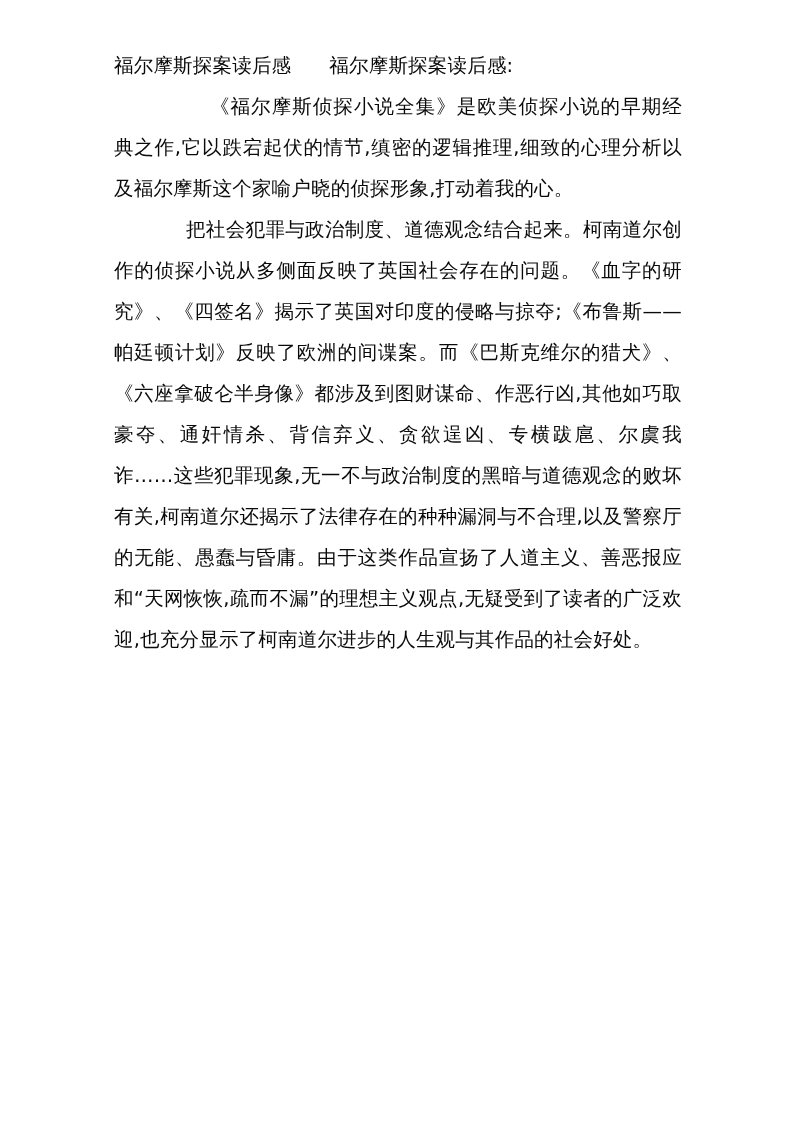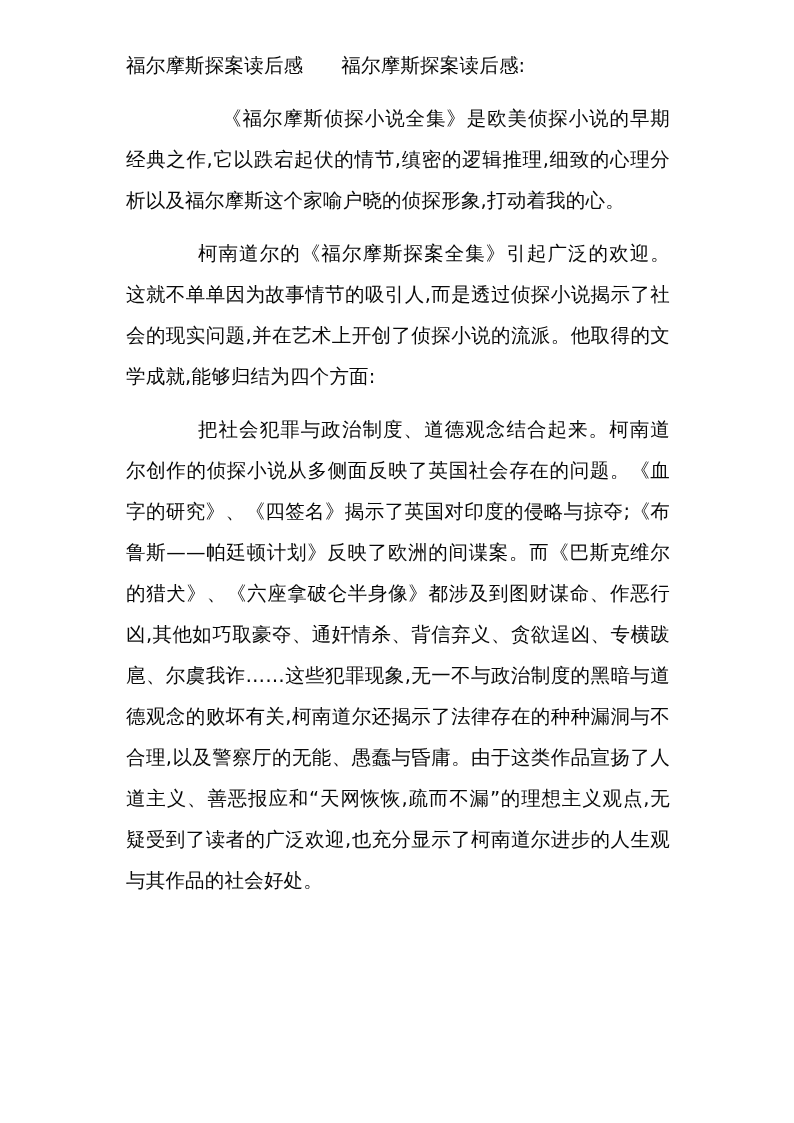--- a/index.html
+++ b/index.html
@@ -36,21 +36,21 @@
     text-align: center;
     font-family: "DejaVu Serif", "Liberation Serif", serif;
     font-weight: bold;
     font-size: 27px;
     line-height: 34px;
     letter-spacing: 0.5px;
     padding-top: 140px;
   }
 
   .para {
-    margin: 12px;
+    margin: 0;
     padding: 0;
     font-family: "DejaVu Sans", "Liberation Sans", sans-serif;
     font-size: 19.5px;
     line-height: 41px;
     text-align: justify;
     text-justify: inter-character;
     letter-spacing: 0.2px;
     color: #0a0a0a;
   }
 
@@ -74,18 +74,17 @@
 <body>
 
 <div class="page">
   <div class="content">
 
 
     <p class="para para-lead"><span>福尔摩斯探案读后感</span><span class="tab-gap"></span><span>福尔摩斯探案读后感:</span></p>
 
     <p class="para para-gap indent-4">《福尔摩斯侦探小说全集》是欧美侦探小说的早期经典之作,它以跌宕起伏的情节,缜密的逻辑推理,细致的心理分析以及福尔摩斯这个家喻户晓的侦探形象,打动着我的心。</p>
 
-    <p class="para para-gap indent-3">柯南道尔的《福尔摩斯探案全集》引起广泛的欢迎。这就不单单因为故事情节的吸引人,而是透过侦探小说揭示了社会的现实问题,并在艺术上开创了侦探小说的流派。他取得的文学成就,能够归结为四个方面:</p>
 
     <p class="para para-gap indent-3">把社会犯罪与政治制度、道德观念结合起来。柯南道尔创作的侦探小说从多侧面反映了英国社会存在的问题。《血字的研究》、《四签名》揭示了英国对印度的侵略与掠夺;《布鲁斯——帕廷顿计划》反映了欧洲的间谍案。而《巴斯克维尔的猎犬》、《六座拿破仑半身像》都涉及到图财谋命、作恶行凶,其他如巧取豪夺、通奸情杀、背信弃义、贪欲逞凶、专横跋扈、尔虞我诈……这些犯罪现象,无一不与政治制度的黑暗与道德观念的败坏有关,柯南道尔还揭示了法律存在的种种漏洞与不合理,以及警察厅的无能、愚蠢与昏庸。由于这类作品宣扬了人道主义、善恶报应和“天网恢恢,疏而不漏”的理想主义观点,无疑受到了读者的广泛欢迎,也充分显示了柯南道尔进步的人生观与其作品的社会好处。</p>
 
   </div>
 </div>
 
 </body></html>

